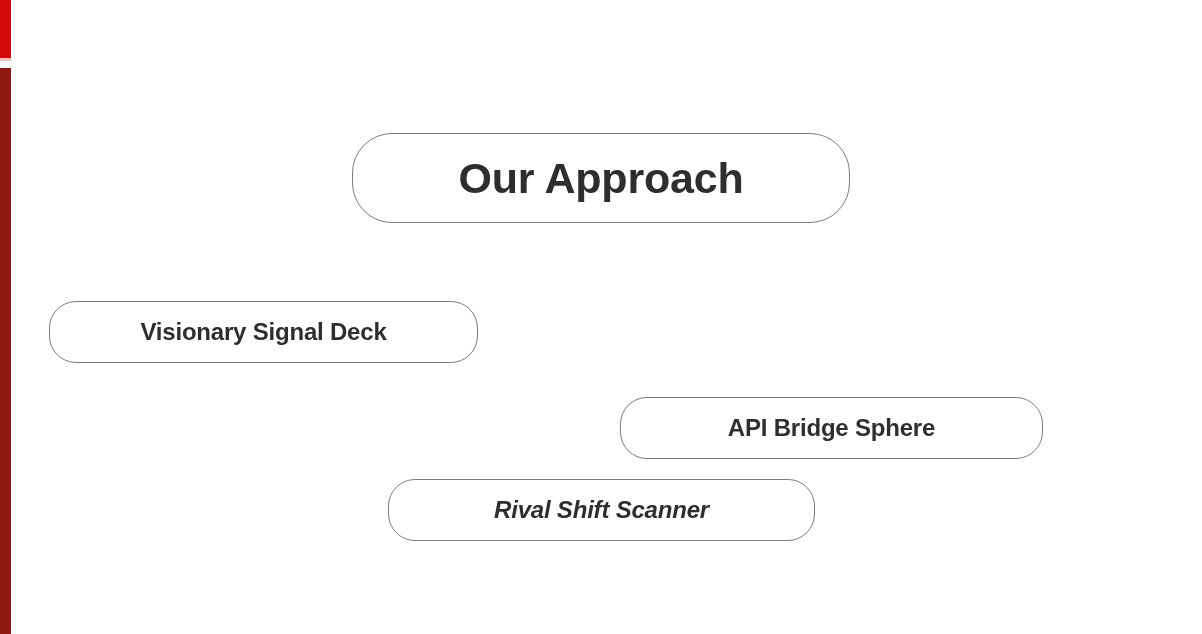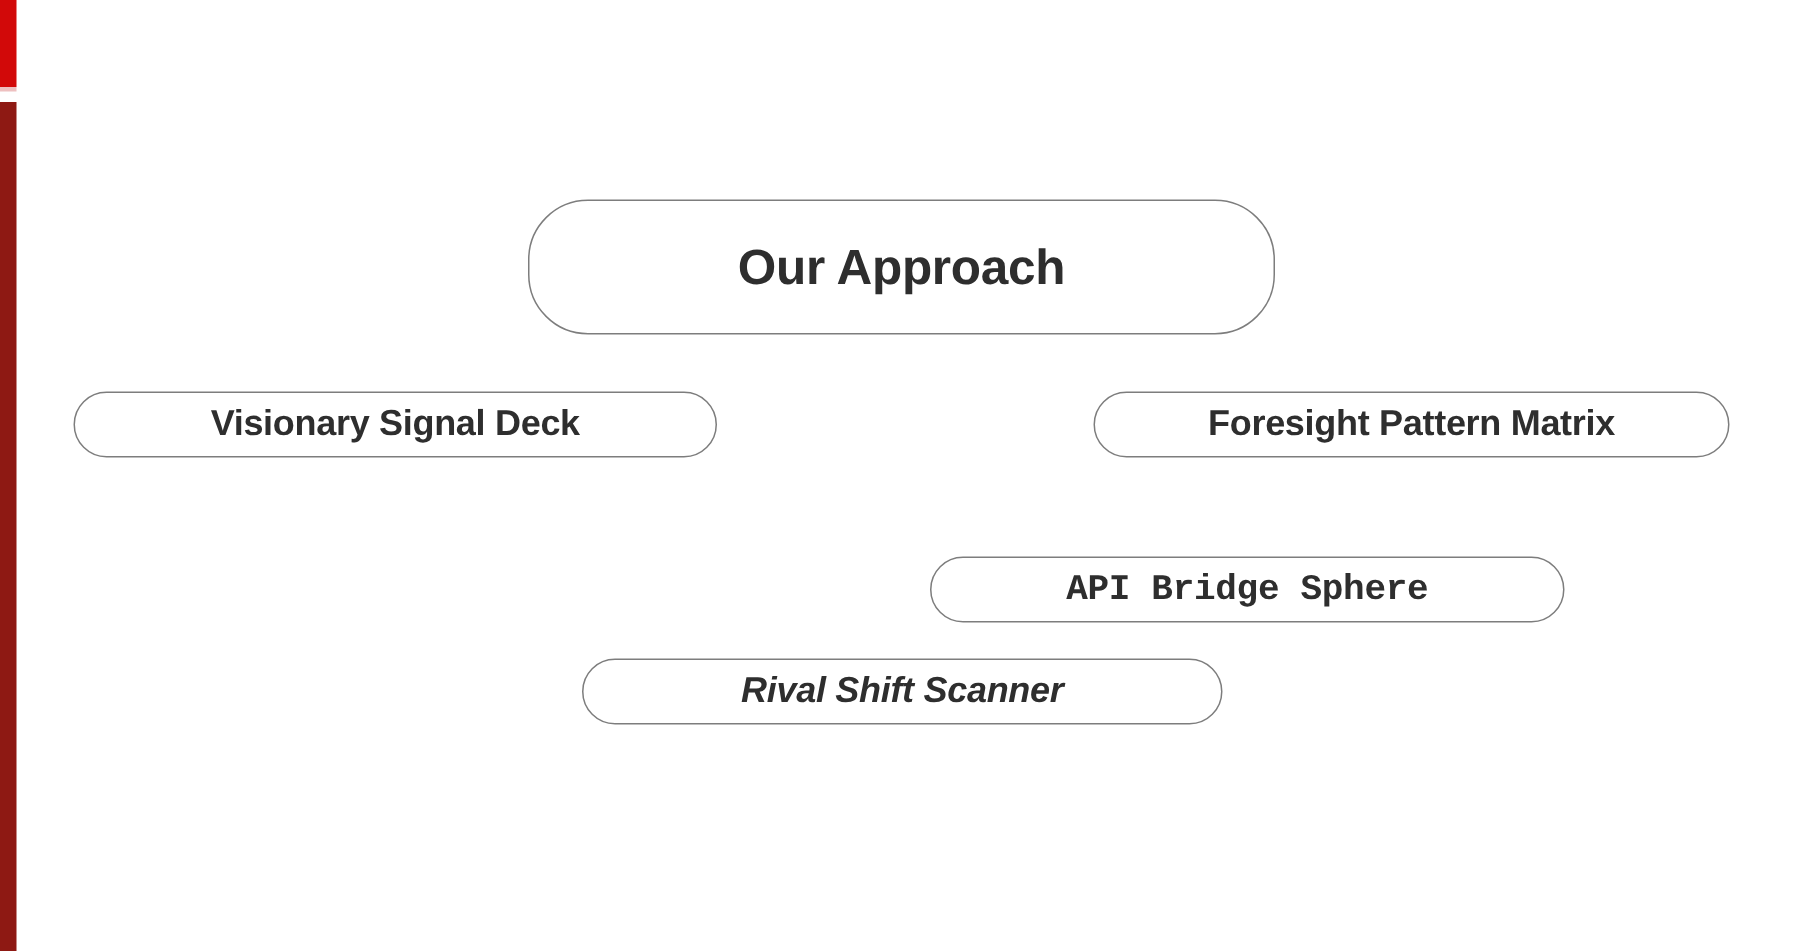--- a/index.html
+++ b/index.html
@@ -47,53 +47,51 @@
     font-weight: 600;
     letter-spacing: -0.2px;
     white-space: nowrap;
   }
   .pill-root {
     left: 352px;
     top: 133px;
     width: 498px;
     height: 90px;
     border-radius: 40px;
-    font-size: 33px;
+    font-size: 43px;
   }
   .pill-small {
-    height: 44px;
+    height: 62px;
     border-radius: 27px;
     font-size: 24px;
+    margin-top: 40px;
   }
   .pill-visionary { left: 49px;  top: 261px; width: 429px; }
   .pill-foresight { left: 729px; top: 261px; width: 424px; }
   .pill-voyage    { left: 155px; top: 357px; width: 429px; }
-  .pill-api       { left: 620px; top: 371px; width: 423px; font-family: Liberation Mono, monospace; }
+  .pill-api       { left: 620px; top: 357px; width: 423px; }
   .pill-rival     { left: 388px; top: 439px; width: 427px; font-style: italic; }
 </style>
 </head>
 <body>
 
 <div class="canvas">
 
   <div class="accent accent-top"></div>
   <div class="accent accent-sliver"></div>
   <div class="accent accent-bottom"></div>
 
   <div class="pill pill-root">
     <span>Our Approach</span>
   </div>
 
   <div class="pill pill-small pill-visionary">
     <span>Visionary Signal Deck</span>
   </div>
 
-  <div class="pill pill-small pill-foresight">
-    <span>Foresight Pattern Matrix</span>
-  </div>
 
 
   <div class="pill pill-small pill-api">
     <span>API Bridge Sphere</span>
   </div>
 
   <div class="pill pill-small pill-rival">
     <span>Rival Shift Scanner</span>
   </div>
 

